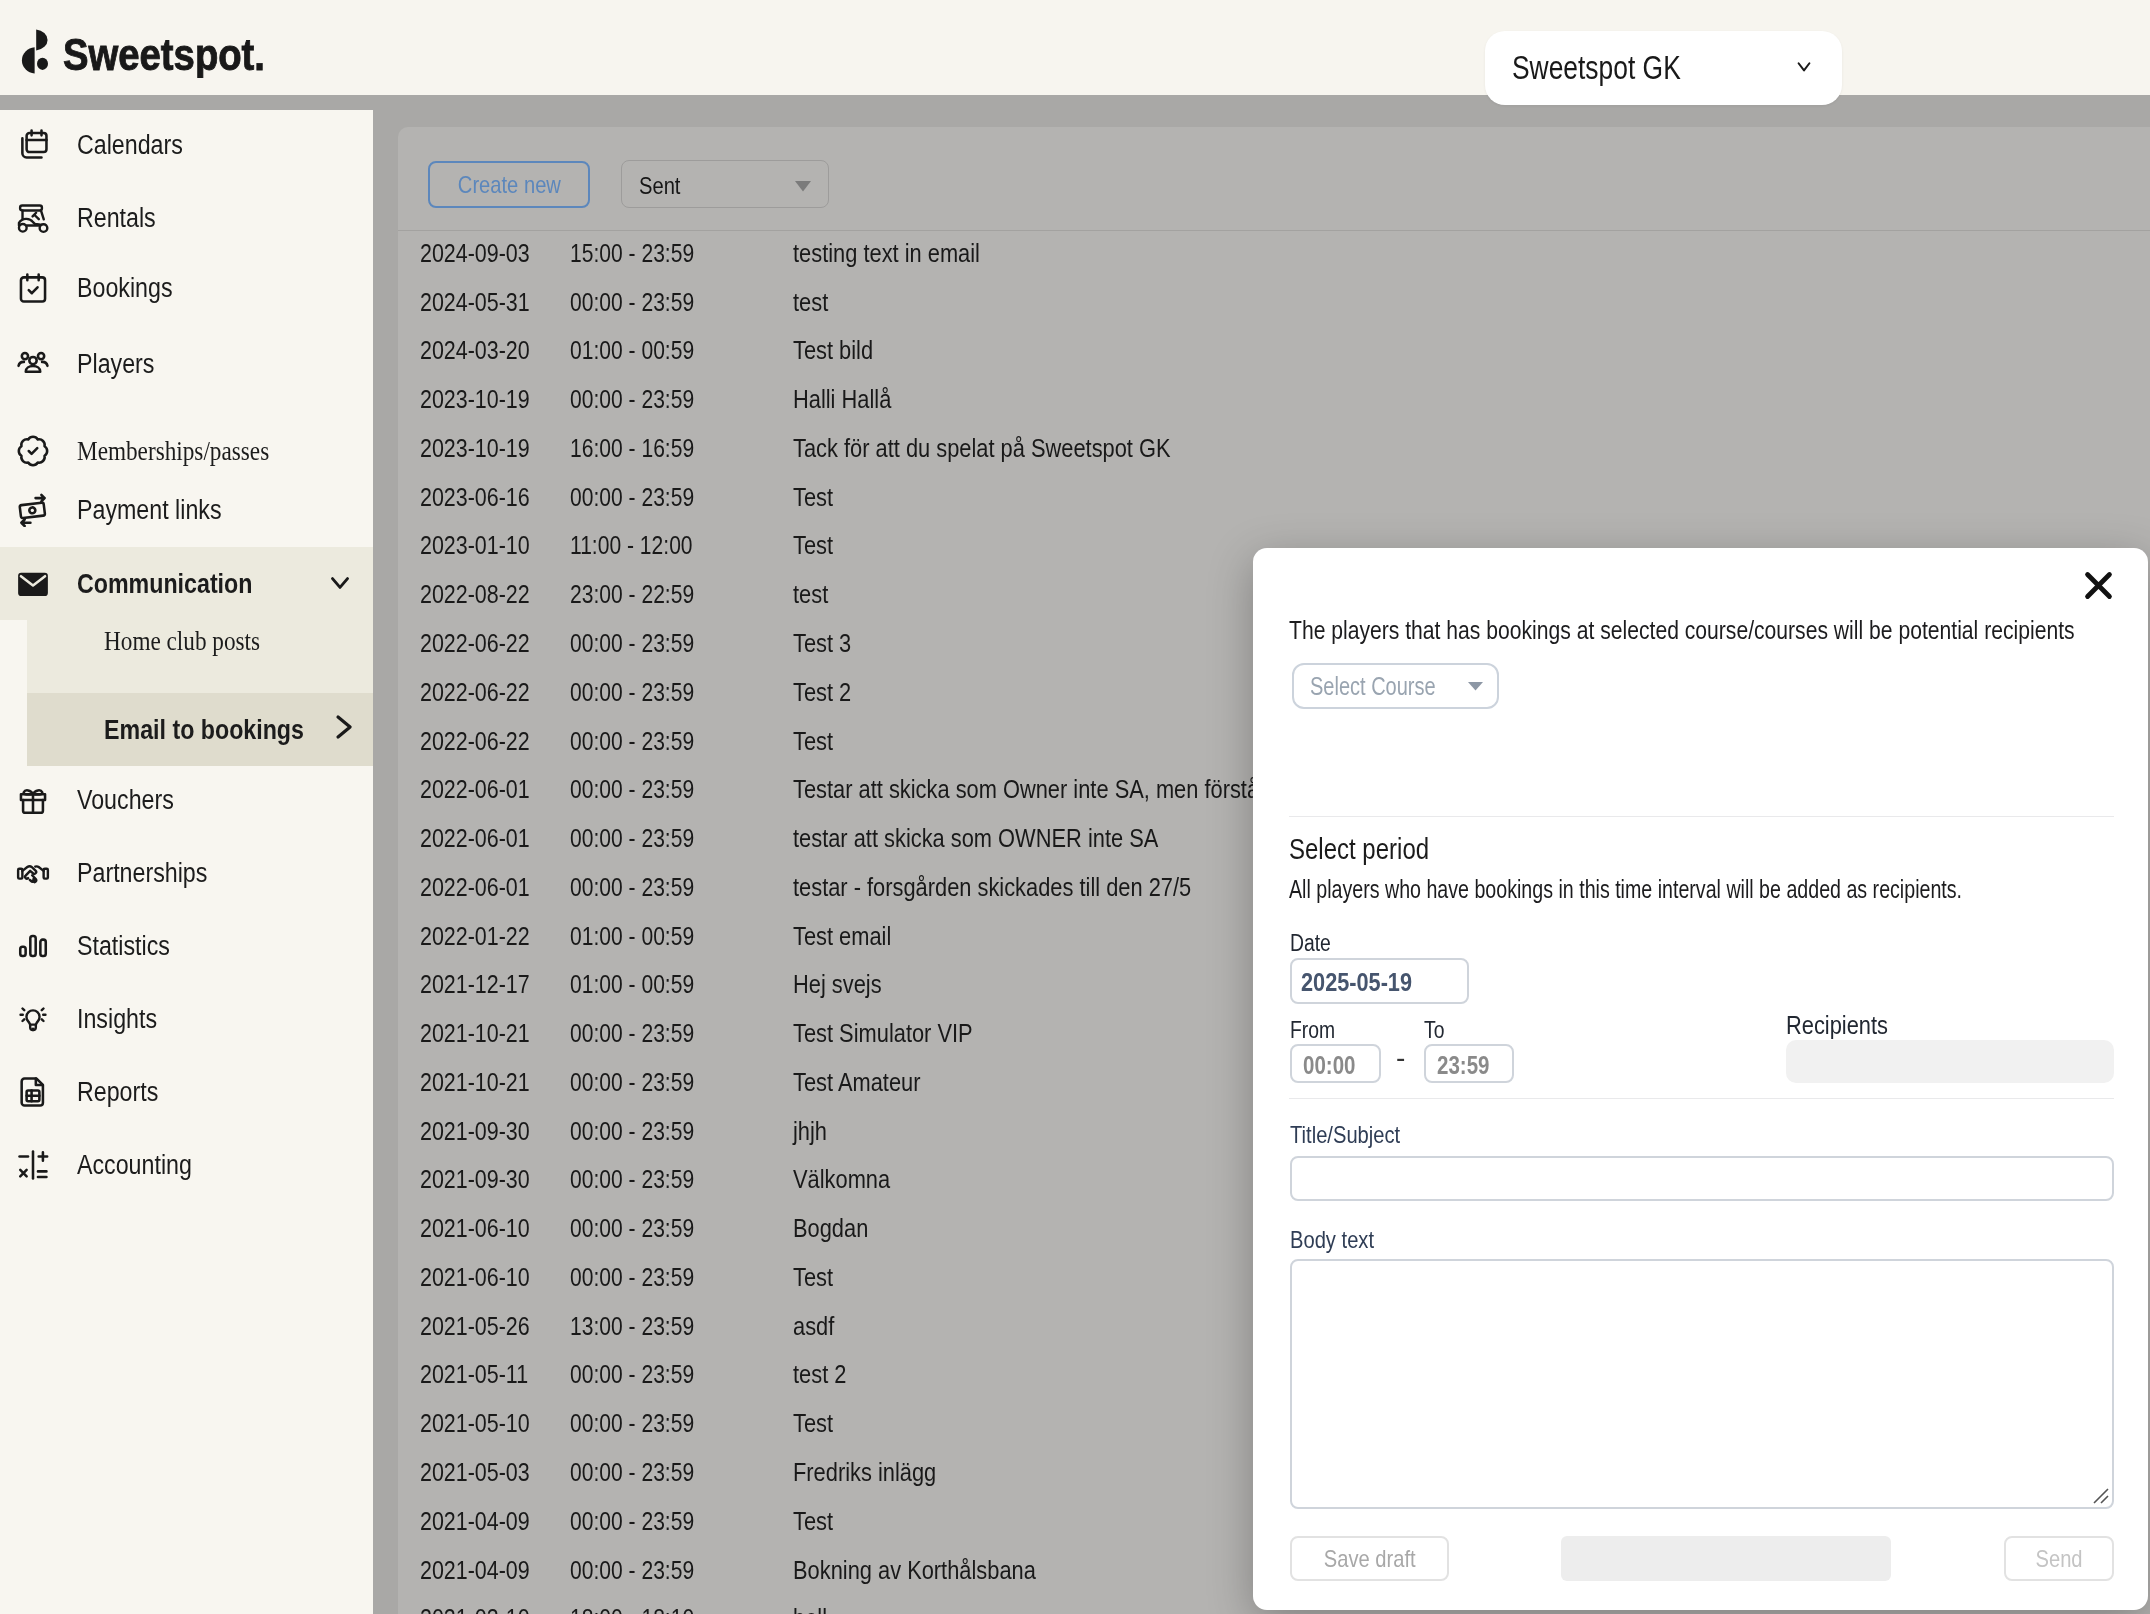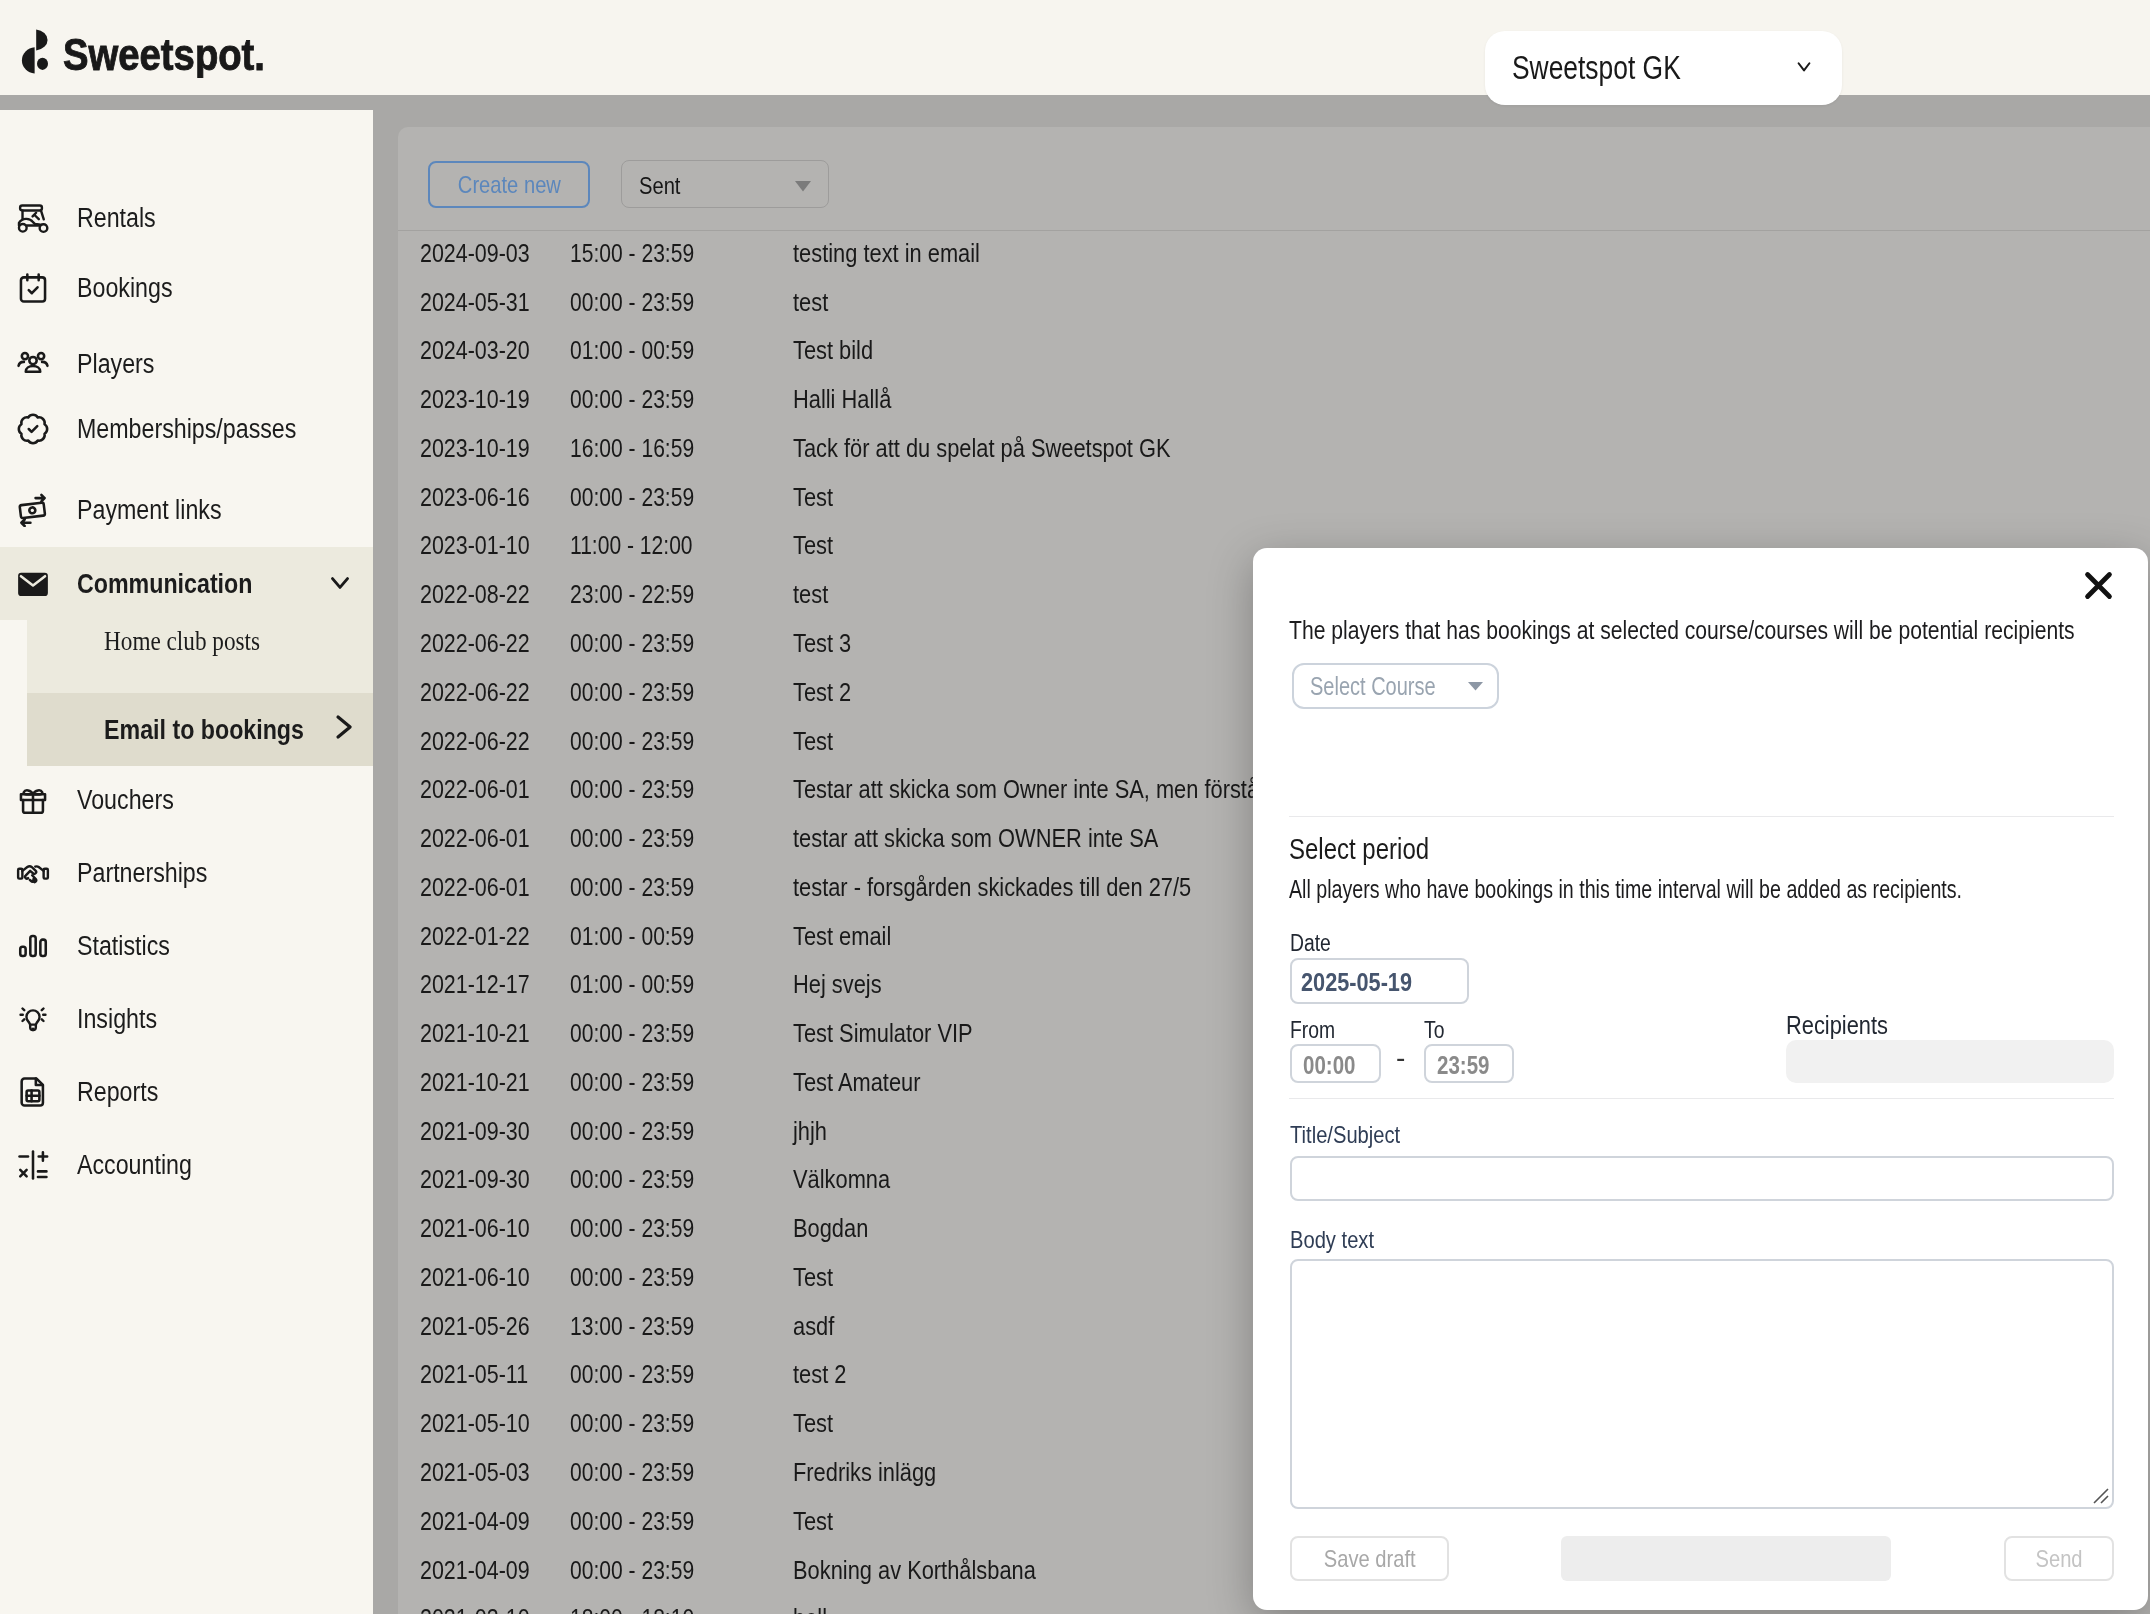--- a/index.html
+++ b/index.html
@@ -215,20 +215,28 @@
       </svg>
     </div>
     <div id="club">
       <span>Sweetspot GK</span>
       <svg style="position:absolute;left:309px;top:26px;" width="20" height="20" viewBox="0 0 24 24" fill="none" stroke="#1a1a1a" stroke-width="2.4" stroke-linecap="round" stroke-linejoin="round">
         <path d="M5.5 7.5 12 16l6.5-8.5"></path>
       </svg>
     </div>
   </div>
   <div id="sidebar">
+    <div class="nav" style="top:-1.5px;">
+      <svg class="ic" viewBox="0 0 24 24" fill="none" stroke="#1a1a1a" stroke-width="1.8" stroke-linecap="round" stroke-linejoin="round">
+        <rect x="7.5" y="3.5" width="14" height="13.5" rx="2"></rect>
+        <path d="M11 1.8v3.4M18 1.8v3.4M7.5 8.5h14"></path>
+        <path d="M4.5 7.2v10.6a3 3 0 0 0 3 3H18"></path>
+      </svg>
+      <span class="tx">Calendars</span>
+    </div>
     <div class="nav" style="top:71.5px;">
       <svg class="ic" viewBox="0 0 24 24" fill="none" stroke="#1a1a1a" stroke-width="1.7" stroke-linecap="round" stroke-linejoin="round">
         <rect x="2.9" y="3.2" width="15.4" height="3.5" rx="1.5"></rect>
         <path d="M4.6 6.7v5.9"></path>
         <path d="M17.6 6.7l2 6.2"></path>
         <path d="M14.2 8.3l-2.5 2.6m1.2-1.2 3.2 3.1"></path>
         <path d="M2.1 17.3v-1.9c2.3-3.6 7.5-3.7 9.9-0.5l1.3 1.3c1.5 0.1 3.3 0.2 4.4 0.6"></path>
         <path d="M7.7 17.3h9"></path>
         <circle cx="4.8" cy="18.9" r="2.7"></circle>
         <circle cx="19.4" cy="19.1" r="2.7"></circle>
@@ -247,21 +255,21 @@
       <svg class="ic" viewBox="0 0 24 24" fill="none" stroke="#1a1a1a" stroke-width="1.8" stroke-linecap="round" stroke-linejoin="round">
         <circle cx="6.3" cy="6.4" r="2.2"></circle>
         <circle cx="17.7" cy="6.4" r="2.2"></circle>
         <circle cx="12" cy="9.6" r="2.6"></circle>
         <path d="M6.9 17.4c0-2.6 2.3-4 5.1-4s5.1 1.4 5.1 4Z"></path>
         <path d="M1.8 13.3c.4-1.9 2-2.9 3.8-2.8"></path>
         <path d="M22.2 13.3c-.4-1.9-2-2.9-3.8-2.8"></path>
       </svg>
       <span class="tx">Players</span>
     </div>
-    <div class="nav" style="top:282px;">
+    <div class="nav" style="top:304px;font-family:Liberation Serif, serif;">
       <svg class="ic" viewBox="0 0 24 24" fill="none" stroke="#1a1a1a" stroke-width="1.8" stroke-linecap="round" stroke-linejoin="round">
         <path d="M3.85 8.62a4 4 0 0 1 4.78-4.77 4 4 0 0 1 6.74 0 4 4 0 0 1 4.78 4.78 4 4 0 0 1 0 6.74 4 4 0 0 1-4.77 4.78 4 4 0 0 1-6.75 0 4 4 0 0 1-4.78-4.77 4 4 0 0 1 0-6.76Z"></path>
         <path d="m9 12 2 2 4-4"></path>
       </svg>
       <span class="tx">Memberships/passes</span>
     </div>
     <div class="nav" style="top:363.5px;">
       <svg class="ic" viewBox="0 0 24 24" fill="none" stroke="#1a1a1a" stroke-width="1.8" stroke-linecap="round" stroke-linejoin="round">
         <g transform="rotate(-7 12 12)">
           <rect x="3" y="7.6" width="17" height="9.2" rx="1.4"></rect>

